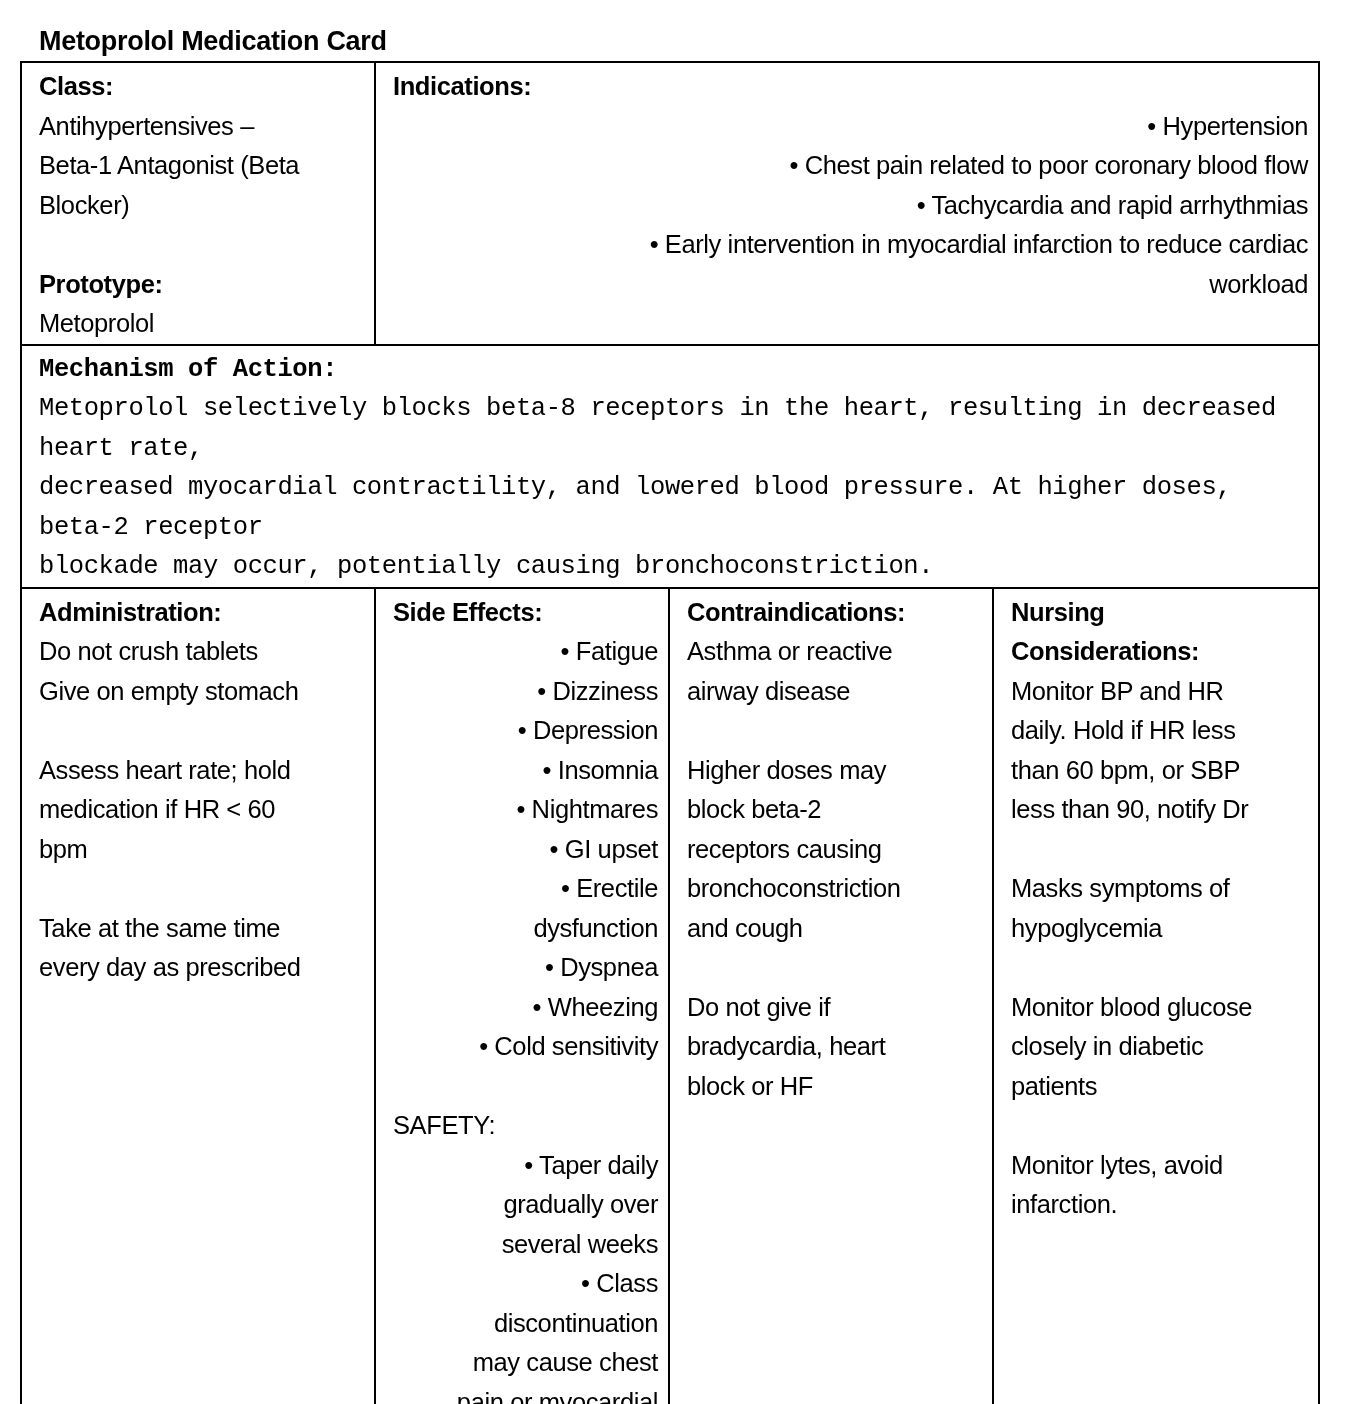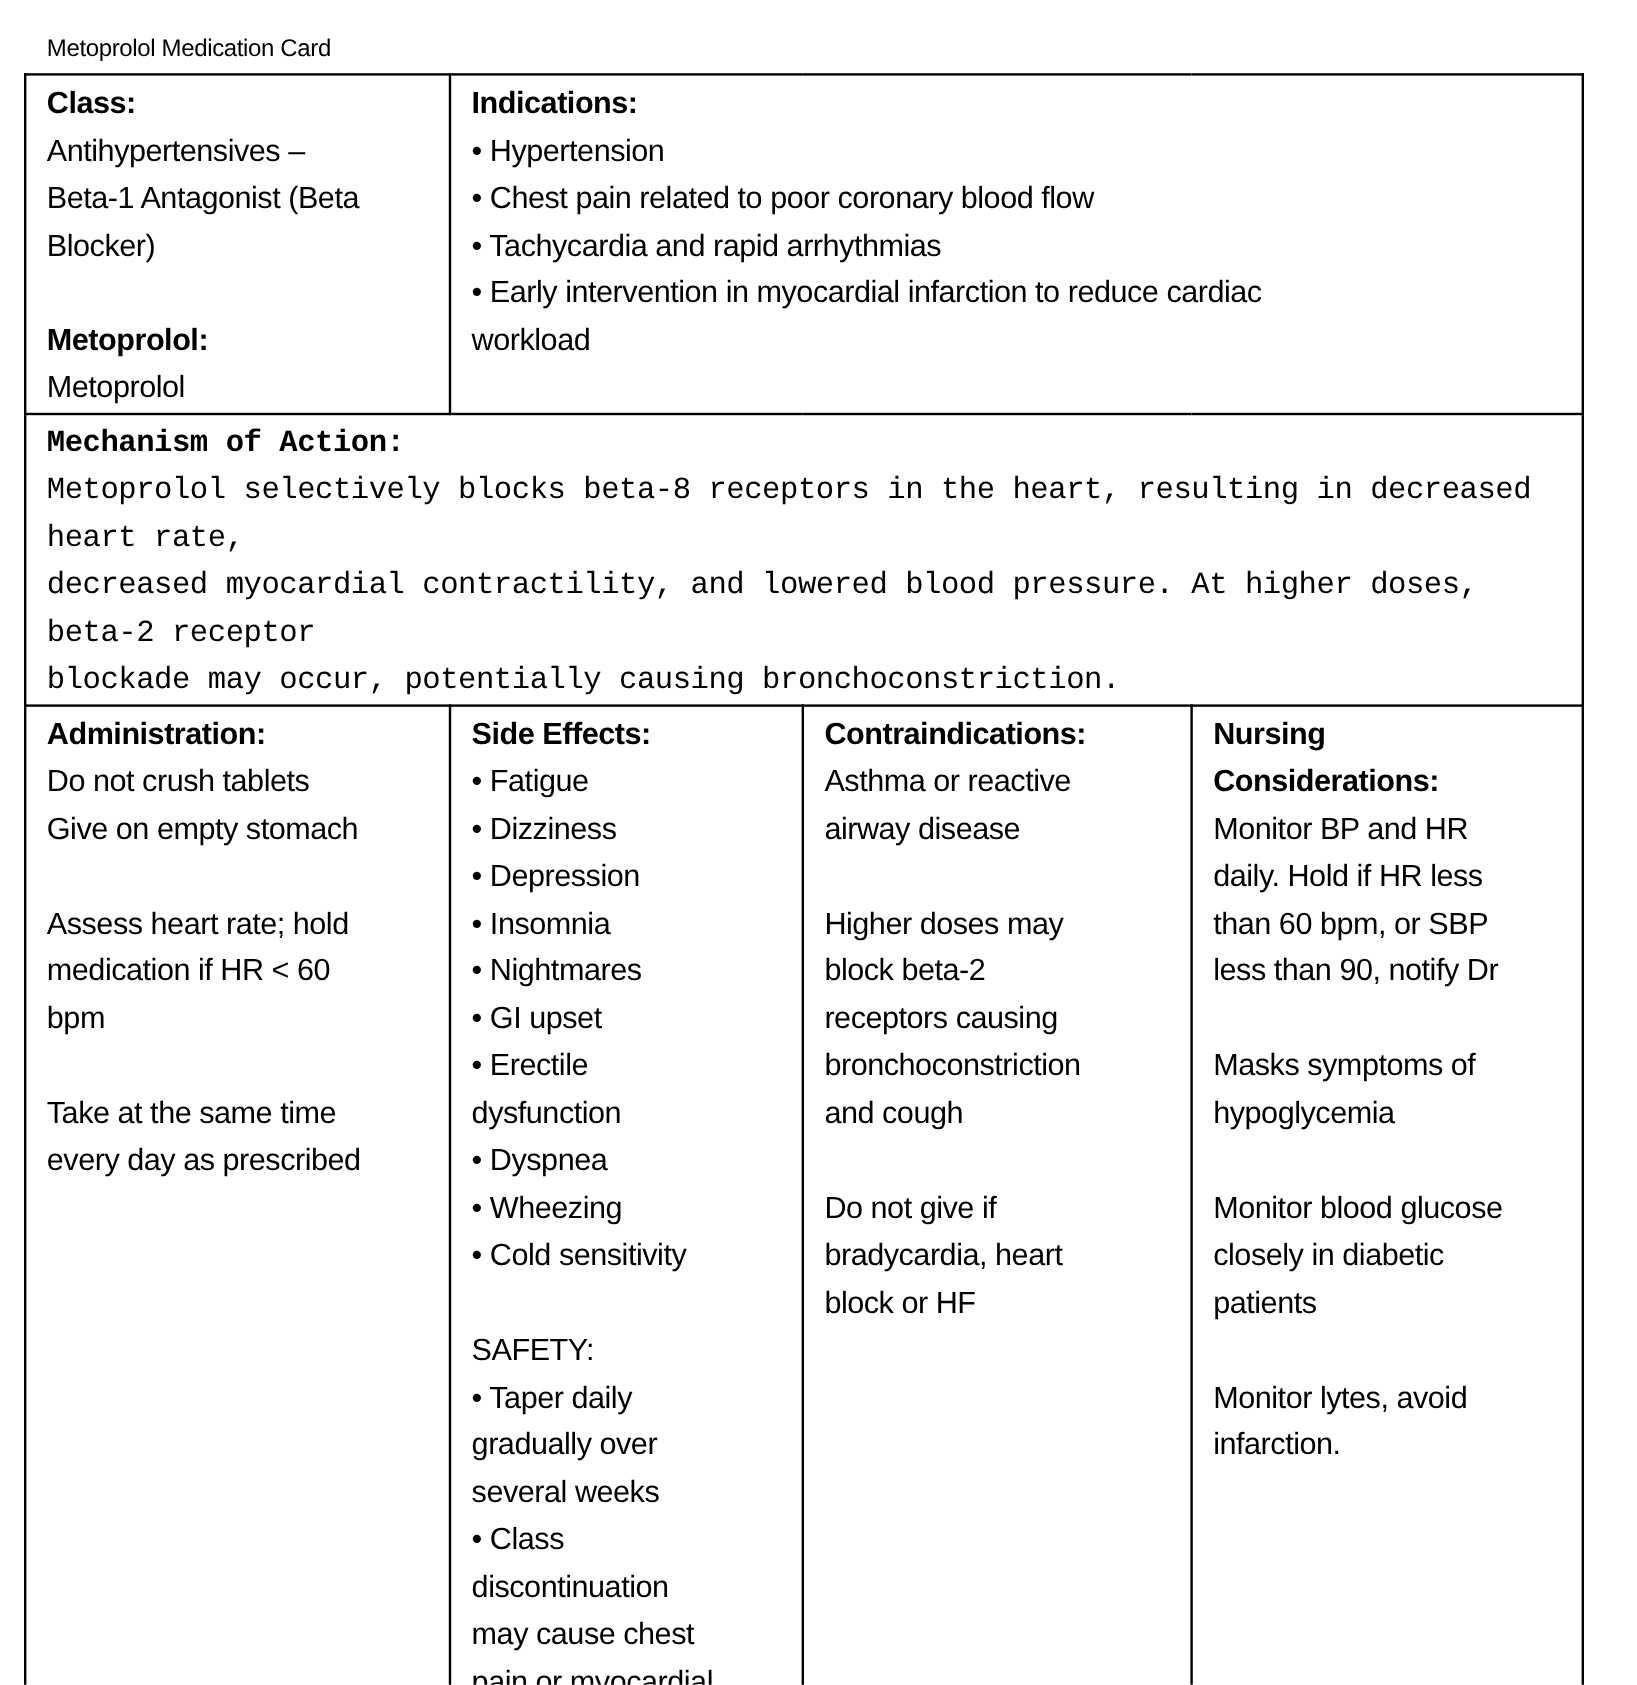--- a/index.html
+++ b/index.html
@@ -11,22 +11,22 @@
     width: 1364px;
     height: 1404px;
     position: relative;
     font-family: "Liberation Sans", "DejaVu Sans", sans-serif;
     color: #000000;
   }
   .page-title {
     position: absolute;
     left: 39px;
     top: 26px;
-    font-size: 20px;
-    font-weight: normal;
+    font-size: 27px;
+    font-weight: bold;
     letter-spacing: -0.3px;
     line-height: 30px;
     margin: 0;
   }
   table.card {
     position: absolute;
     left: 20px;
     top: 61px;
     width: 1298px;
     border-collapse: collapse;
@@ -42,21 +42,21 @@
   }
   .h {
     font-weight: bold;
     display: block;
   }
   .line { display: block; }
   .blank { display: block; height: 39.5px; }
   .row1 td { height: 271px; }
   .row2 td { height: 154px; font-family: Liberation Mono, monospace; }
   .row3 td { height: 864px; }
-  .bullet-item { display: block; }
+  .bullet-item { display: block; text-align: right; }
 </style>
 </head>
 <body>
 
 <h1 class="page-title">Metoprolol Medication Card</h1>
 
 <table class="card">
   <colgroup>
     <col style="width:354px">
     <col style="width:294px">
@@ -64,21 +64,21 @@
     <col style="width:326px">
   </colgroup>
   <tbody>
       <tr class="row1">
     <td>
       <span class="h">Class:</span>
       <span class="line">Antihypertensives –</span>
       <span class="line">Beta-1 Antagonist (Beta</span>
       <span class="line">Blocker)</span>
       <span class="blank"></span>
-      <span class="h">Metoprolol:</span>
+      <span class="h">Prototype:</span>
       <span class="line">Metoprolol</span>
     </td>
     <td colspan="3">
       <span class="h">Indications:</span>
       <span class="bullet-item">• Hypertension</span>
       <span class="bullet-item">• Chest pain related to poor coronary blood flow</span>
       <span class="bullet-item">• Tachycardia and rapid arrhythmias</span>
       <span class="bullet-item">• Early intervention in myocardial infarction to reduce cardiac</span>
       <span class="bullet-item">workload</span>
     </td>

